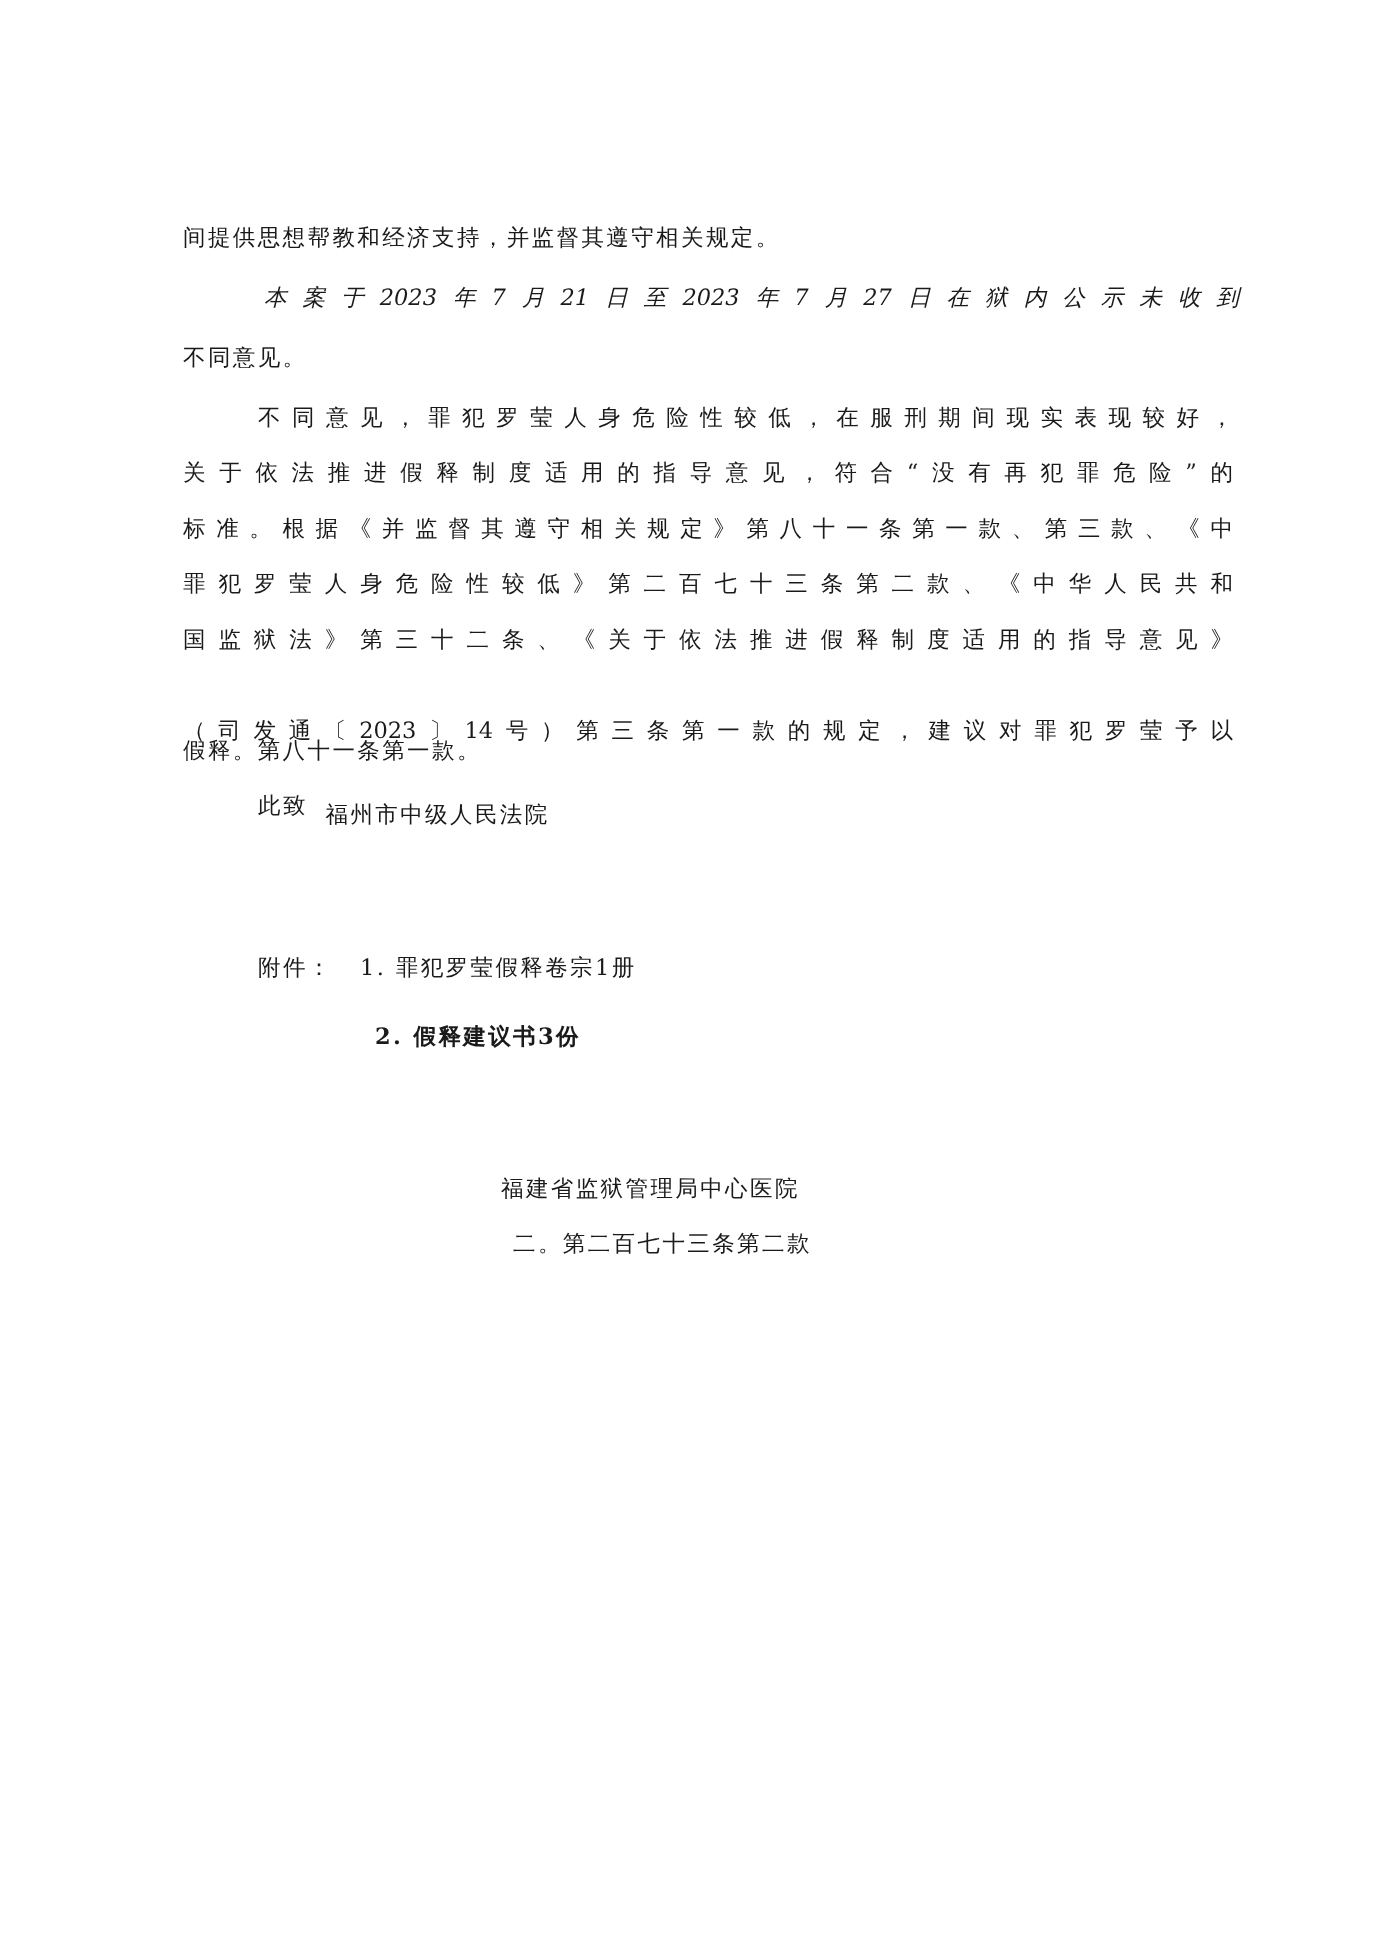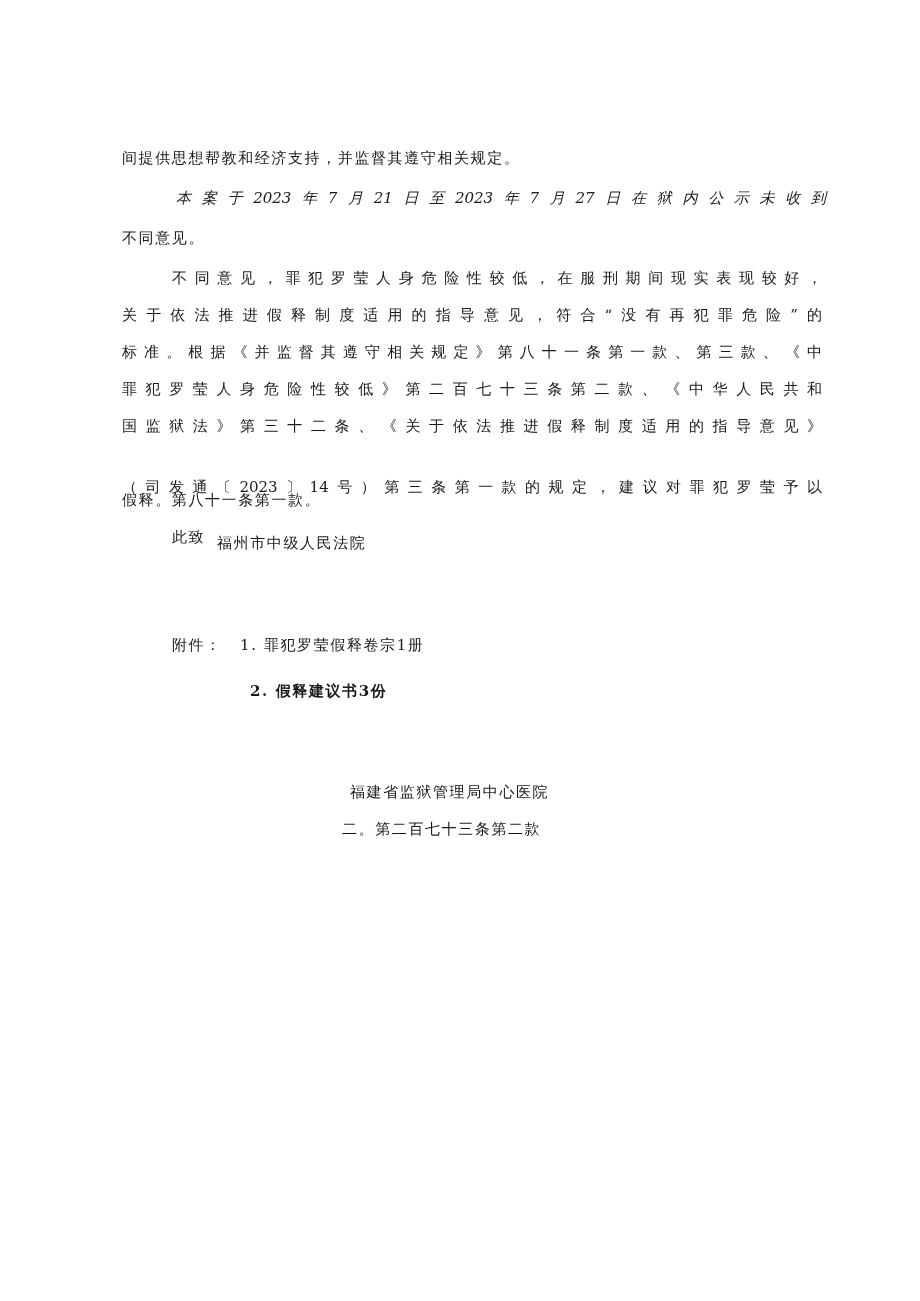--- a/index.html
+++ b/index.html
@@ -23,15 +23,15 @@
   <div class="line just" style="top:472px;">（司发通〔2023〕14号）第三条第一款的规定，建议对罪犯罗莹予以</div>
   <div class="line" style="top:485px;left:122px;">假释。第八十一条第一款。</div>
 
   <div class="line" style="top:522px;left:172px;">此致</div>
   <div class="line" style="top:528px;left:172px;margin-left:45px;">福州市中级人民法院</div>
 
   <div class="line" style="top:630px;left:172px;">附件：</div>
   <div class="line" style="top:630px;left:240px;">1. 罪犯罗莹假释卷宗1册</div>
   <div class="line" style="top:676px;left:250px;font-weight:bold;">2. 假释建议书3份</div>
 
-  <div class="line" style="top:777px;left:334px;margin-left:16px;">福建省监狱管理局中心医院</div>
+  <div class="line" style="top:777px;left:334px;">福建省监狱管理局中心医院</div>
   <div class="line" style="top:814px;left:342px;">二。第二百七十三条第二款</div>
 </div>
 
 </body></html>

